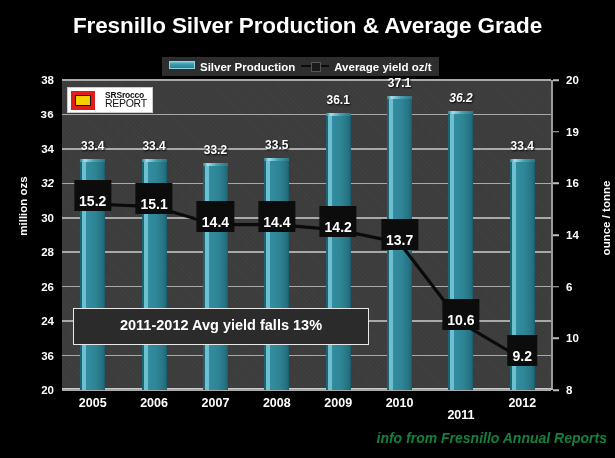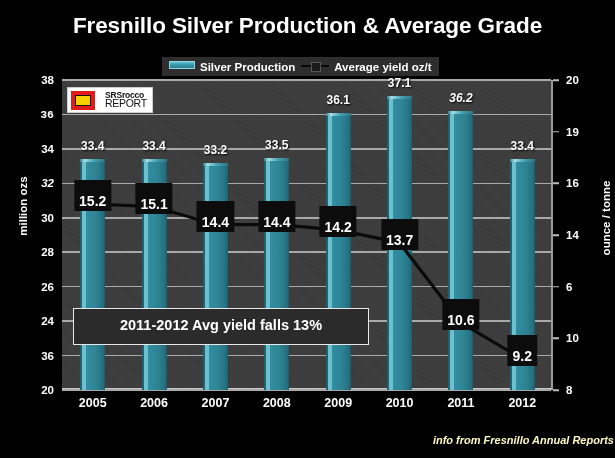--- a/index.html
+++ b/index.html
@@ -251,23 +251,23 @@
     text-align: center;
     color: #ffffff;
     font-size: 12.5px;
     font-weight: bold;
     transform: translateX(-50%);
   }
 
   
   .footer {
     position: absolute;
-    right: 1px; bottom: 12px;
-    color: #fef9c3;
-    font-size: 11px;
+    right: 8px; bottom: 12px;
+    color: #15803d;
+    font-size: 14px;
     font-weight: bold;
     font-style: italic;
     white-space: nowrap;
   }
 </style>
 </head>
 <body>
 
 <div id="chart-root">
 
@@ -384,18 +384,18 @@
     </div>
   </div>
 
   <div id="xtick-layer">
       <div class="xlab" style="left: 92.6875px;">2005</div>
       <div class="xlab" style="left: 154.062px;">2006</div>
       <div class="xlab" style="left: 215.438px;">2007</div>
       <div class="xlab" style="left: 276.812px;">2008</div>
       <div class="xlab" style="left: 338.188px;">2009</div>
       <div class="xlab" style="left: 399.562px;">2010</div>
-      <div class="xlab" style="left: 460.938px;">2011</div>
+      <div class="xlab" style="left: 460.938px; margin-top: 12px;">2011</div>
       <div class="xlab" style="left: 522.312px;">2012</div>
     </div>
 
   <div class="footer">info from Fresnillo Annual Reports</div>
 </div>
 
 </body></html>

